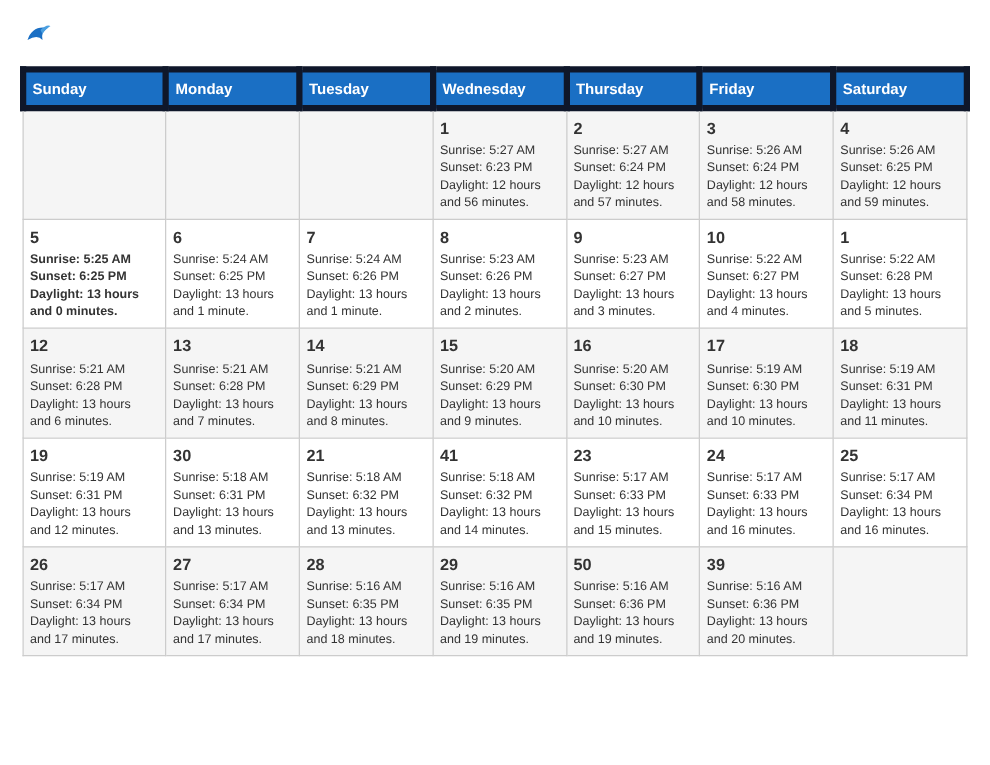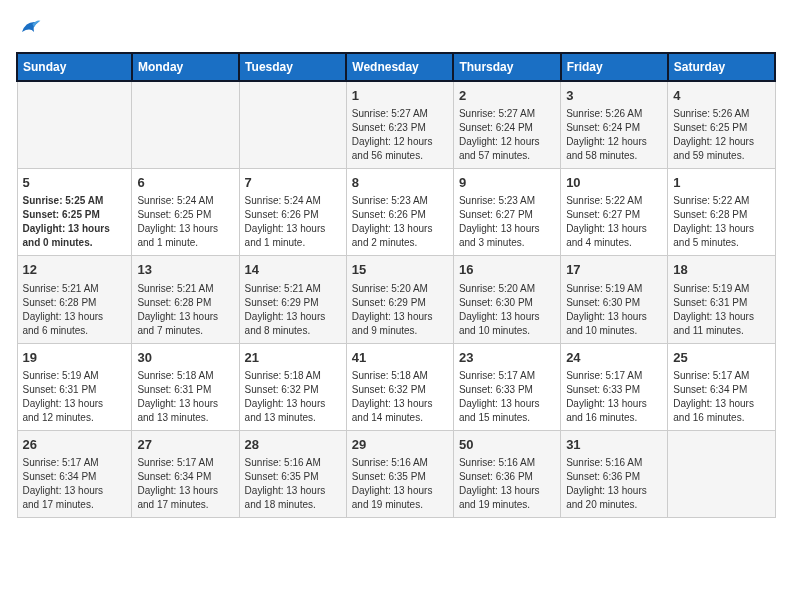--- a/index.html
+++ b/index.html
@@ -50,21 +50,21 @@
       width: 100%;
       border-collapse: collapse;
       font-size: 11px;
     }
     thead tr th {
       background-color: #1a6fc4;
       color: #fff;
       text-align: left;
       padding: 6px 5px;
       font-size: 12px;
-      border: 2px solid #0f172a;
+      border: 5px solid #0f172a;
     }
     tbody tr td {
       vertical-align: top;
       padding: 5px 5px;
       border: 1px solid #ccc;
       min-height: 70px;
       color: #333;
       line-height: 1.4;
     }
     tbody tr:nth-child(odd) {
@@ -342,21 +342,21 @@
 and 19 minutes.</div>
         </td>
         <td>
           <span class="day-number">50</span>
           <div class="day-info" style="white-space: pre-line;">Sunrise: 5:16 AM
 Sunset: 6:36 PM
 Daylight: 13 hours
 and 19 minutes.</div>
         </td>
         <td>
-          <span class="day-number">31</span>
+          <span class="day-number">39</span>
           <div class="day-info" style="white-space: pre-line;">Sunrise: 5:16 AM
 Sunset: 6:36 PM
 Daylight: 13 hours
 and 20 minutes.</div>
         </td>
         <td class="empty">&nbsp;</td>
       </tr>
     </tbody>
 </table>
 

